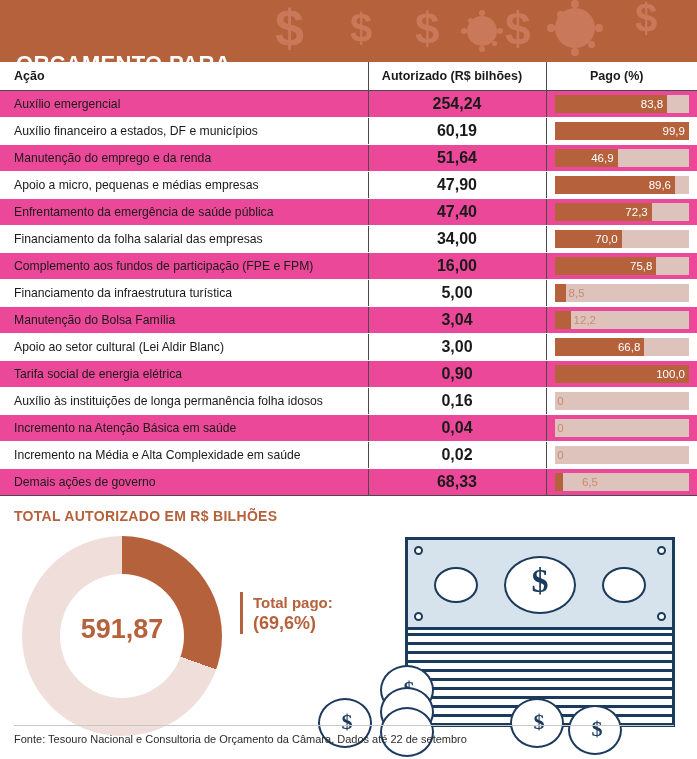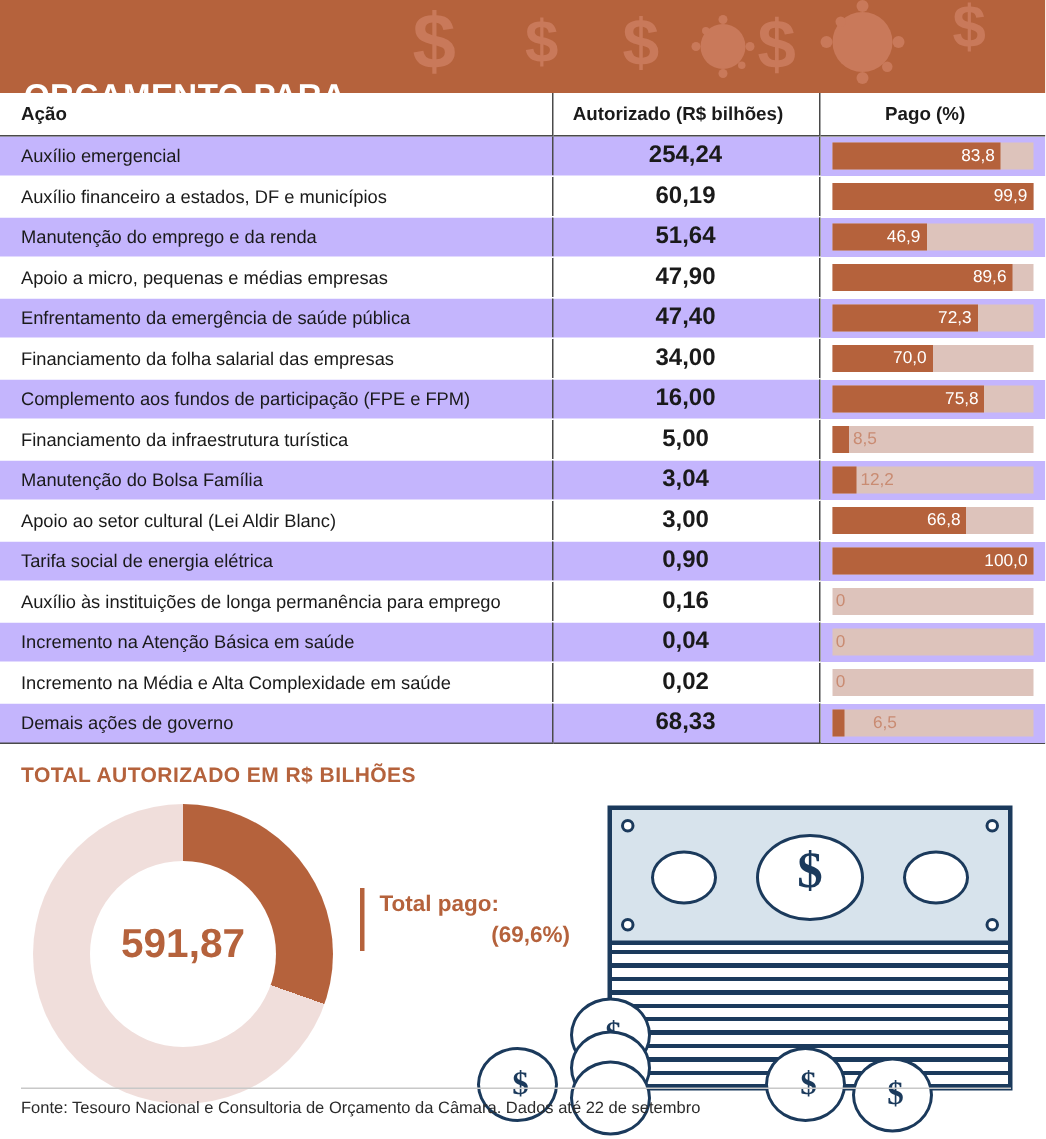--- a/index.html
+++ b/index.html
@@ -82,21 +82,21 @@
   .table th.sep { border-left: 1.2px solid #4a4a4a; }
 
   .table td {
     font-size: 12.2px;
     color: #1a1a1a;
     padding: 0 10px 0 14px;
     height: 27px;
     vertical-align: middle;
     border-bottom: 1px solid #ffffff;
   }
-  .table tr.odd td { background: #c4b5fd; }
+  .table tr.odd td { background: #ec4899; }
   .table tr.even td { background: #ffffff; }
   .table td.num {
     text-align: center;
     font-weight: bold;
     font-size: 16px;
     padding: 0;
     border-left: 1.2px solid #4a4a4a;
     border-right: 1.2px solid #4a4a4a;
   }
   .table td.barcell {
@@ -176,21 +176,21 @@
     position: absolute;
     left: 240px; top: 62px;
     width: 140px;
     border-left: 3px solid #b5623c;
     padding-left: 10px;
     color: #b5623c;
     font-size: 15px;
     font-weight: bold;
     line-height: 21px;
   }
-  .total-paid .pct { font-size: 15px; text-align: right; }
+  .total-paid .pct { font-size: 18px; }
 
   
   .money {
     position: absolute;
     left: 300px; top: 0;
     width: 390px; height: 225px;
   }
   .bill-stack {
     position: absolute;
     left: 105px; top: 7px;
@@ -429,21 +429,21 @@
           <td>Tarifa social de energia elétrica</td>
           <td class="num">0,90</td>
           <td class="barcell">
             <div class="bar-track">
               <div class="bar-fill" style="width: 100%;"></div>
               <div class="bar-label" style="right: 0%; margin-right: 4px;">100,0</div>
             </div>
           </td>
         </tr>
         <tr class="even">
-          <td>Auxílio às instituições de longa permanência para emprego</td>
+          <td>Auxílio às instituições de longa permanência folha idosos</td>
           <td class="num">0,16</td>
           <td class="barcell">
             <div class="bar-track">
               <div class="bar-fill" style="width: 0%;"></div>
               <div class="bar-label outside" style="left: 2%; right: auto;">0</div>
             </div>
           </td>
         </tr>
         <tr class="odd">
           <td>Incremento na Atenção Básica em saúde</td>

